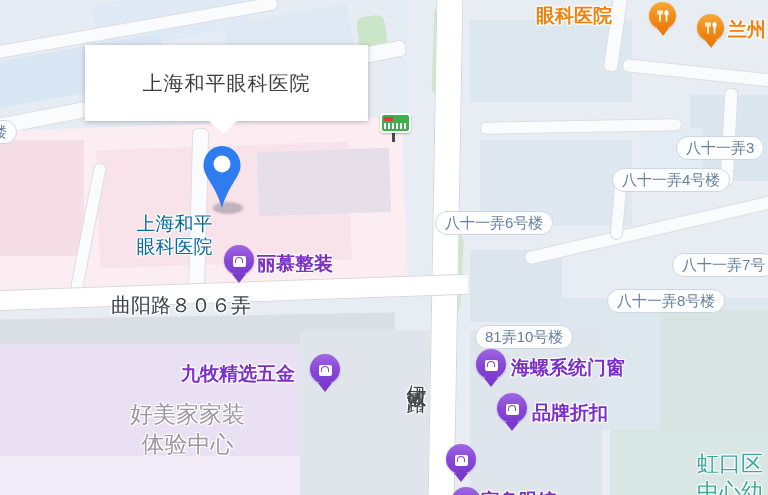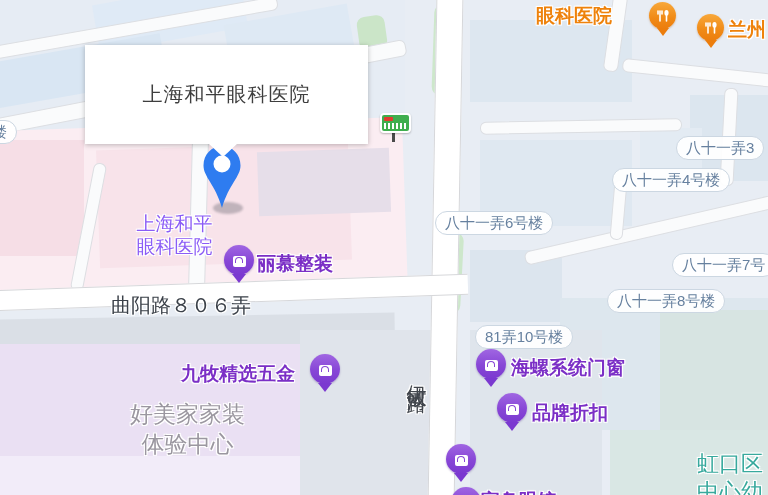--- a/index.html
+++ b/index.html
@@ -33,21 +33,21 @@
   .opin{position:absolute;width:27px;height:27px;border-radius:50%;
         background:linear-gradient(180deg,#f8a83a 0%,#f08a16 60%,#ec7d0c 100%);
         box-shadow:0 1px 2px rgba(160,80,0,0.35);display:flex;align-items:center;justify-content:center;}
   .opin::after{content:"";position:absolute;left:50%;bottom:-7px;transform:translateX(-50%);
         width:0;height:0;border:6px solid transparent;border-top:8px solid #ec7d0c;border-bottom:0;}
   .olabel{position:absolute;color:#ee820b;font-size:19px;font-weight:bold;white-space:nowrap;
         text-shadow:-1px -1px 0 #fff,1px -1px 0 #fff,-1px 1px 0 #fff,1px 1px 0 #fff,0 0 3px #fff;}
   
   .maptext{position:absolute;white-space:nowrap;}
   
-  .infowin{position:absolute;left:85px;top:45px;width:283px;height:99px;background:#fff;
+  .infowin{position:absolute;left:85px;top:45px;width:283px;height:76px;background:#fff;
         box-shadow:0 1px 5px rgba(0,0,0,0.25);display:flex;align-items:center;justify-content:center;}
   .infowin .tip{position:absolute;left:123px;bottom:-13px;width:0;height:0;
         border-left:15px solid transparent;border-right:15px solid transparent;border-top:14px solid #fff;}
   .infotitle{font-family:"DejaVu Serif","Liberation Serif",serif;font-size:20px;color:#3e3e3e;letter-spacing:1px;}
   
   .bus{position:absolute;left:380px;top:113px;width:31px;height:20px;background:#3fae4e;
         border:2px solid #fff;border-radius:4px;box-sizing:border-box;box-shadow:0 1px 2px rgba(0,0,0,0.25);}
   .bus::before{content:"";position:absolute;left:2px;top:2px;width:9px;height:4px;background:#e23b30;border-radius:1px;}
   .bus::after{content:"";position:absolute;left:2px;bottom:2px;width:23px;height:6px;
         background:repeating-linear-gradient(90deg,#fff 0 2px,#3fae4e 2px 4px);}
@@ -96,21 +96,21 @@
   <div class="lane" style="left:722px;top:88px;width:12px;height:96px;transform:rotate(3deg);"></div>
   <div class="lane" style="left:525px;top:252px;width:262px;height:12px;transform:rotate(-13deg);transform-origin:left center;"></div>
   <div class="lane" style="left:612px;top:180px;width:11px;height:58px;transform:rotate(5deg);"></div>
 
   <div class="area" style="left:433px;top:4px;width:24px;height:92px;background:#cde7cb;border-radius:9px;transform:rotate(2deg);"></div>
   <div class="area" style="left:440px;top:232px;width:22px;height:82px;background:#cde7cb;border-radius:9px;transform:rotate(3deg);"></div>
 
   <div class="road-v" style="left:432px;top:-10px;width:25px;height:520px;transform:rotate(1deg);"></div>
   <div class="road-h" style="left:-10px;top:282px;width:478px;height:19px;transform:rotate(-2deg);"></div>
 
-  <div class="maptext halo" style="left:112px;top:212px;width:125px;text-align:center;font-size:19px;line-height:23px;color:#8b5cf6;">
+  <div class="maptext halo" style="left:112px;top:212px;width:125px;text-align:center;font-size:19px;line-height:23px;color:#0369a1;">
     <div>上海和平</div>
     <div>眼科医院</div>
   </div>
   <div class="maptext halo" style="left:100px;top:399px;width:175px;text-align:center;font-size:23px;line-height:30px;color:#9b97a0;">
     <div>好美家家装</div>
     <div>体验中心</div>
   </div>
   <div class="maptext halo" style="left:111px;top:292px;font-size:20px;color:#3b4149;">曲阳路８０６弄</div>
   <div class="maptext halo" style="left:404px;top:369px;writing-mode:vertical-rl;font-size:20px;letter-spacing:3px;color:#41454c;">伊敏河路</div>
   <div class="maptext halo" style="left:697px;top:450px;font-size:22px;line-height:28px;color:#38a99d;">

